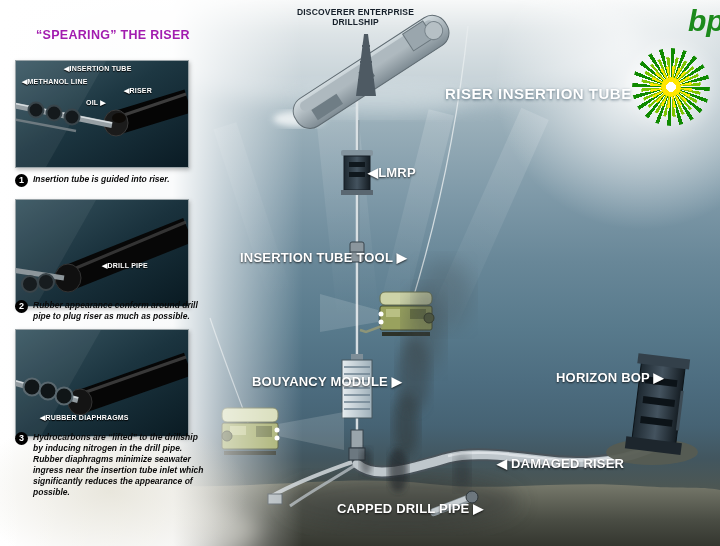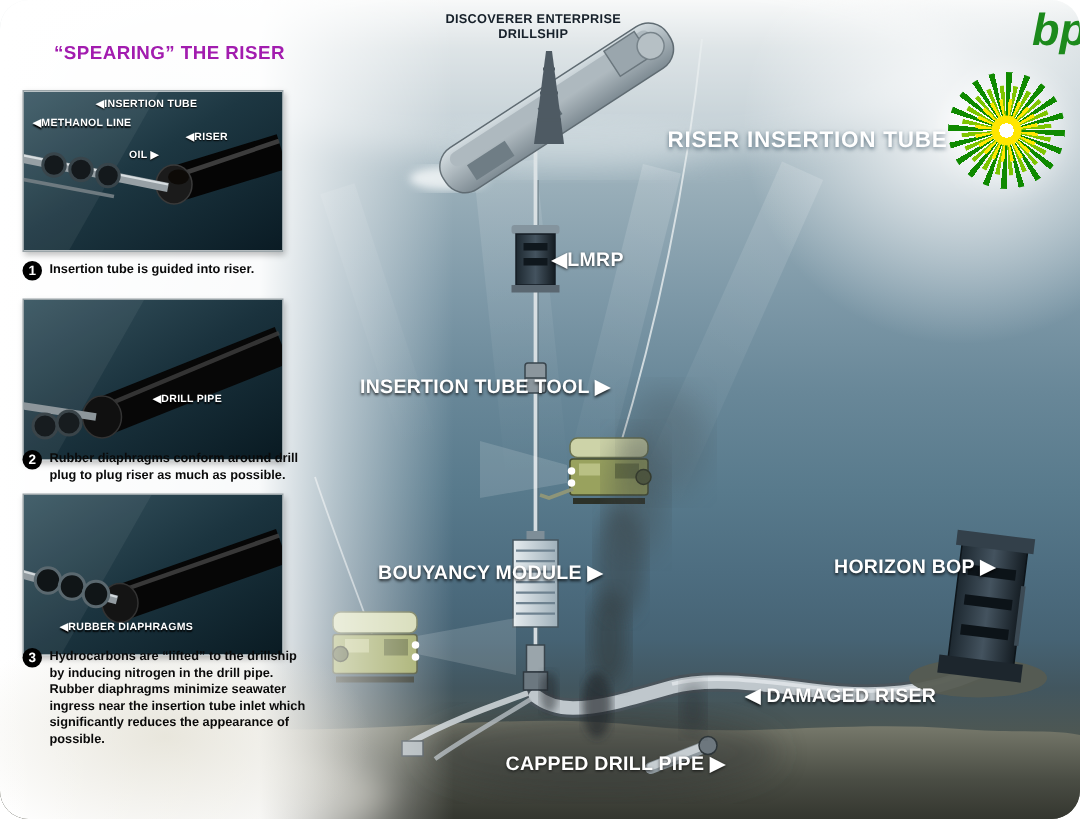--- a/index.html
+++ b/index.html
@@ -1,17 +1,17 @@
 <!DOCTYPE html>
 <html><head>
 <meta charset="utf-8">
 <style>
   html,body{margin:0;padding:0;background:#fff;}
   .stage{position:relative;width:720px;height:546px;overflow:hidden;
-         font-family:"Liberation Sans",sans-serif;background:#fff;border-radius:19px;}
+         font-family:"Liberation Sans",sans-serif;background:#fff;}
 
   
   .bg-ocean{position:absolute;inset:0;background:linear-gradient(180deg,
     #f4f6f6 0%,#ccd6da 6%,#adbec6 14%,#96acb7 24%,#7e99a8 36%,#688798 48%,
     #587a8c 60%,#4d6d80 70%,#466374 78%,#42565f 84%,#4e5752 90%,#5a5c50 95%,#3f4139 100%);}
   .ray{position:absolute;background:linear-gradient(to bottom,rgba(255,255,255,.32),rgba(255,255,255,0) 75%);}
   .bg-leftfade{position:absolute;inset:0;background:linear-gradient(90deg,
     rgba(255,255,255,1) 0%,rgba(255,255,255,.96) 24%,rgba(255,255,255,.55) 31%,rgba(255,255,255,0) 42%);pointer-events:none;}
   .corner-light{position:absolute;left:-40px;bottom:-30px;width:300px;height:170px;
     background:radial-gradient(ellipse,rgba(226,223,210,.75),rgba(226,223,210,0) 65%);}
@@ -46,21 +46,21 @@
   .panel{position:absolute;left:15px;width:172px;height:106px;overflow:hidden;
     border:1px solid #9aa4a8;box-shadow:1px 2px 4px rgba(0,0,0,.25);}
   .panel svg{position:absolute;inset:0;}
   .p1{top:60px;} .p2{top:199px;} .p3{top:329px;}
   .plabel{position:absolute;color:#fff;font-weight:bold;font-size:7px;
     letter-spacing:.2px;text-shadow:0 1px 1px #000;white-space:nowrap;}
   .caption{position:absolute;left:15px;width:190px;display:flex;gap:5px;align-items:flex-start;}
   .c1{top:174px;} .c2{top:300px;} .c3{top:432px;}
   .num{flex:none;width:13px;height:13px;border-radius:50%;background:#000;color:#fff;
     font-weight:bold;font-size:9px;line-height:13px;text-align:center;}
-  .cap-text{font-weight:bold;font-size:8.5px;line-height:1.3;color:#0a0a0a;}
+  .cap-text{font-weight:bold;font-size:8.5px;line-height:1.3;color:#0a0a0a;font-style:italic;}
 </style>
 </head>
 <body>
 
 <div class="stage">
 
   <div class="bg-ocean"></div>
 
   <div class="ray" style="left:392px;top:108px;width:26px;height:300px;transform:rotate(14deg);opacity:.5"></div>
   <div class="ray" style="left:330px;top:108px;width:42px;height:280px;transform:rotate(-6deg);opacity:.4"></div>
@@ -302,21 +302,21 @@
       <line x1="170" y1="22" x2="60" y2="68" stroke="#3f3f3f" stroke-width="3" opacity=".8"></line>
       <ellipse cx="52" cy="78" rx="13" ry="14" fill="#101010" stroke="#333"></ellipse>
       <line x1="-4" y1="70" x2="48" y2="78" stroke="#8d969b" stroke-width="5"></line>
       <circle cx="14" cy="84" r="8" fill="#171c1f" stroke="#3a4449" stroke-width="2"></circle>
       <circle cx="30" cy="82" r="8" fill="#171c1f" stroke="#3a4449" stroke-width="2"></circle>
     </svg>
     <span class="plabel" style="left:86px;top:62px">◀DRILL PIPE</span>
   </div>
   <div class="caption c2">
     <span class="num">2</span>
-    <span class="cap-text">Rubber diaphragms conform around drill plug to plug riser as much as possible.</span>
+    <span class="cap-text">Rubber appearance conform around drill pipe to plug riser as much as possible.</span>
   </div>
 
   <div class="panel p3">
     <svg viewBox="0 0 172 106">
       <defs>
           <linearGradient id="pg3" x1="0" y1="0" x2="1" y2="1">
         <stop offset="0" stop-color="#3a5763"></stop>
             <stop offset=".5" stop-color="#1b343f"></stop>
             <stop offset="1" stop-color="#0a1b23"></stop>
       </linearGradient>

